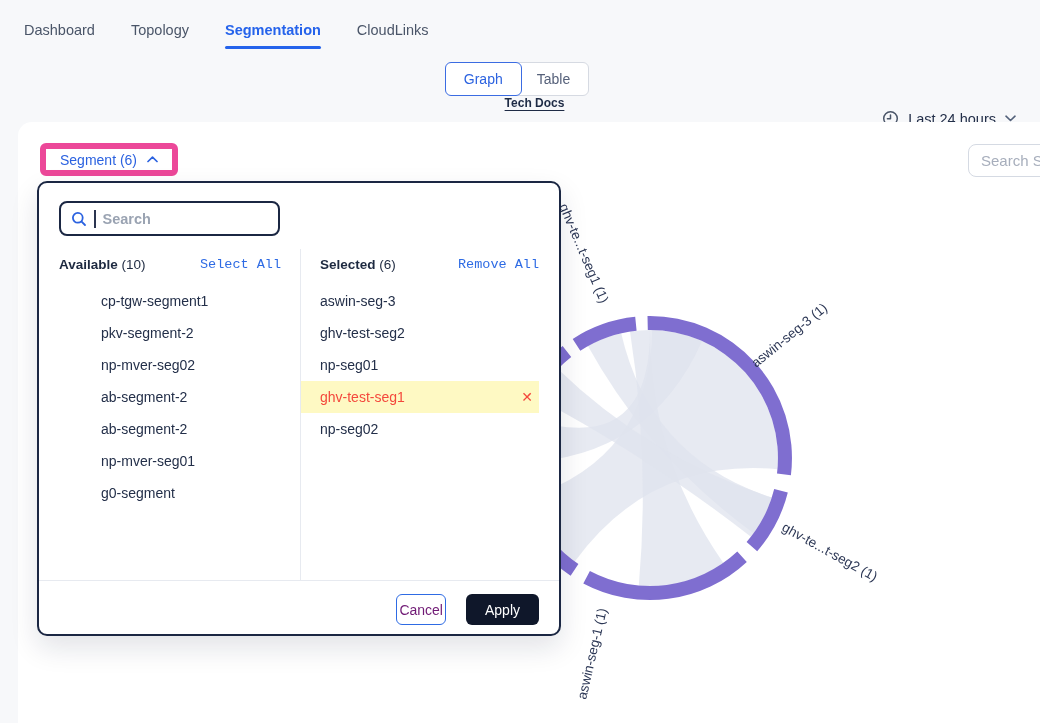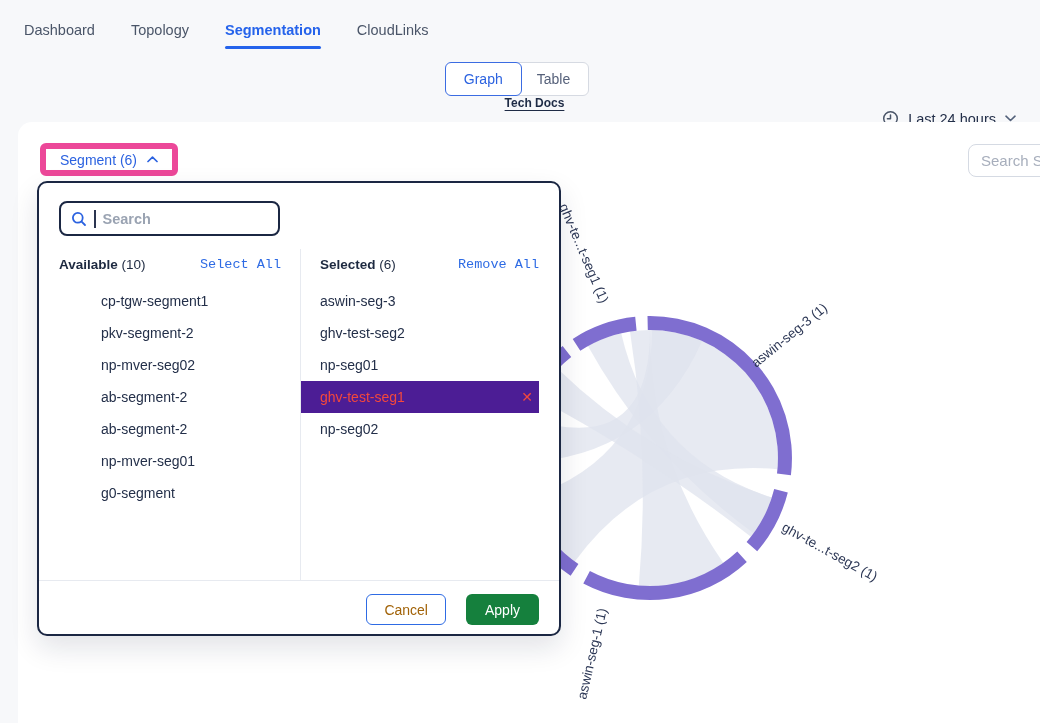--- a/index.html
+++ b/index.html
@@ -48,27 +48,27 @@
   .col-left { width:222px; }
   .col-divider { width:1px; background:#e7eaf0; margin-left:19px; }
   .col-right { flex:1; padding-left:19px; }
   .col-head { display:flex; align-items:center; justify-content:space-between; height:30px; }
   .col-title { font-size:13.5px; color:#1d2940; }
   .col-title b { font-weight:700; }
   .link-action { font-size:13.5px; color:#2e6be4; cursor:pointer;font-family:Liberation Mono, monospace; }
   .list { margin-top:6px; }
   .row { height:32px; display:flex; align-items:center; font-size:14px; color:#232f49; cursor:pointer;margin-left:42px; }
   .col-right .row { margin-left:-19px; padding-left:19px; padding-right:6px; }
-  .row.removing { background:#4c1d95; color:#f4483c; }
+  .row.removing { background:#fef9c3; color:#f4483c; }
   .row .xicon { margin-left:auto; color:#f4483c; font-size:14px; line-height:1; cursor:pointer; }
 
   .panel-footer { border-top:1px solid #e7eaf0; margin:0 -20px; padding:13px 20px 0 20px; height:54px; display:flex; justify-content:flex-end; gap:20px; }
   .btn { height:31px; border-radius:6px; font-size:14px; display:flex; align-items:center; justify-content:center; cursor:pointer; }
-  .btn-cancel { border:1px solid #2e6be4; color:#a16207; background:#fff; padding:0 17px; }
-  .btn-apply { border:none; background:#15803d; color:#fff; padding:0 19px; }
+  .btn-cancel { border:1px solid #2e6be4; color:#701a75; background:#fff; padding:0 2px; }
+  .btn-apply { border:none; background:#0f172a; color:#fff; padding:0 19px; }
 </style>
 </head>
 <body>
 
 <div class="page">
 
   <nav class="top-nav">
       <div class="nav-tab">Dashboard</div>
       <div class="nav-tab">Topology</div>
       <div class="nav-tab active">Segmentation</div>

